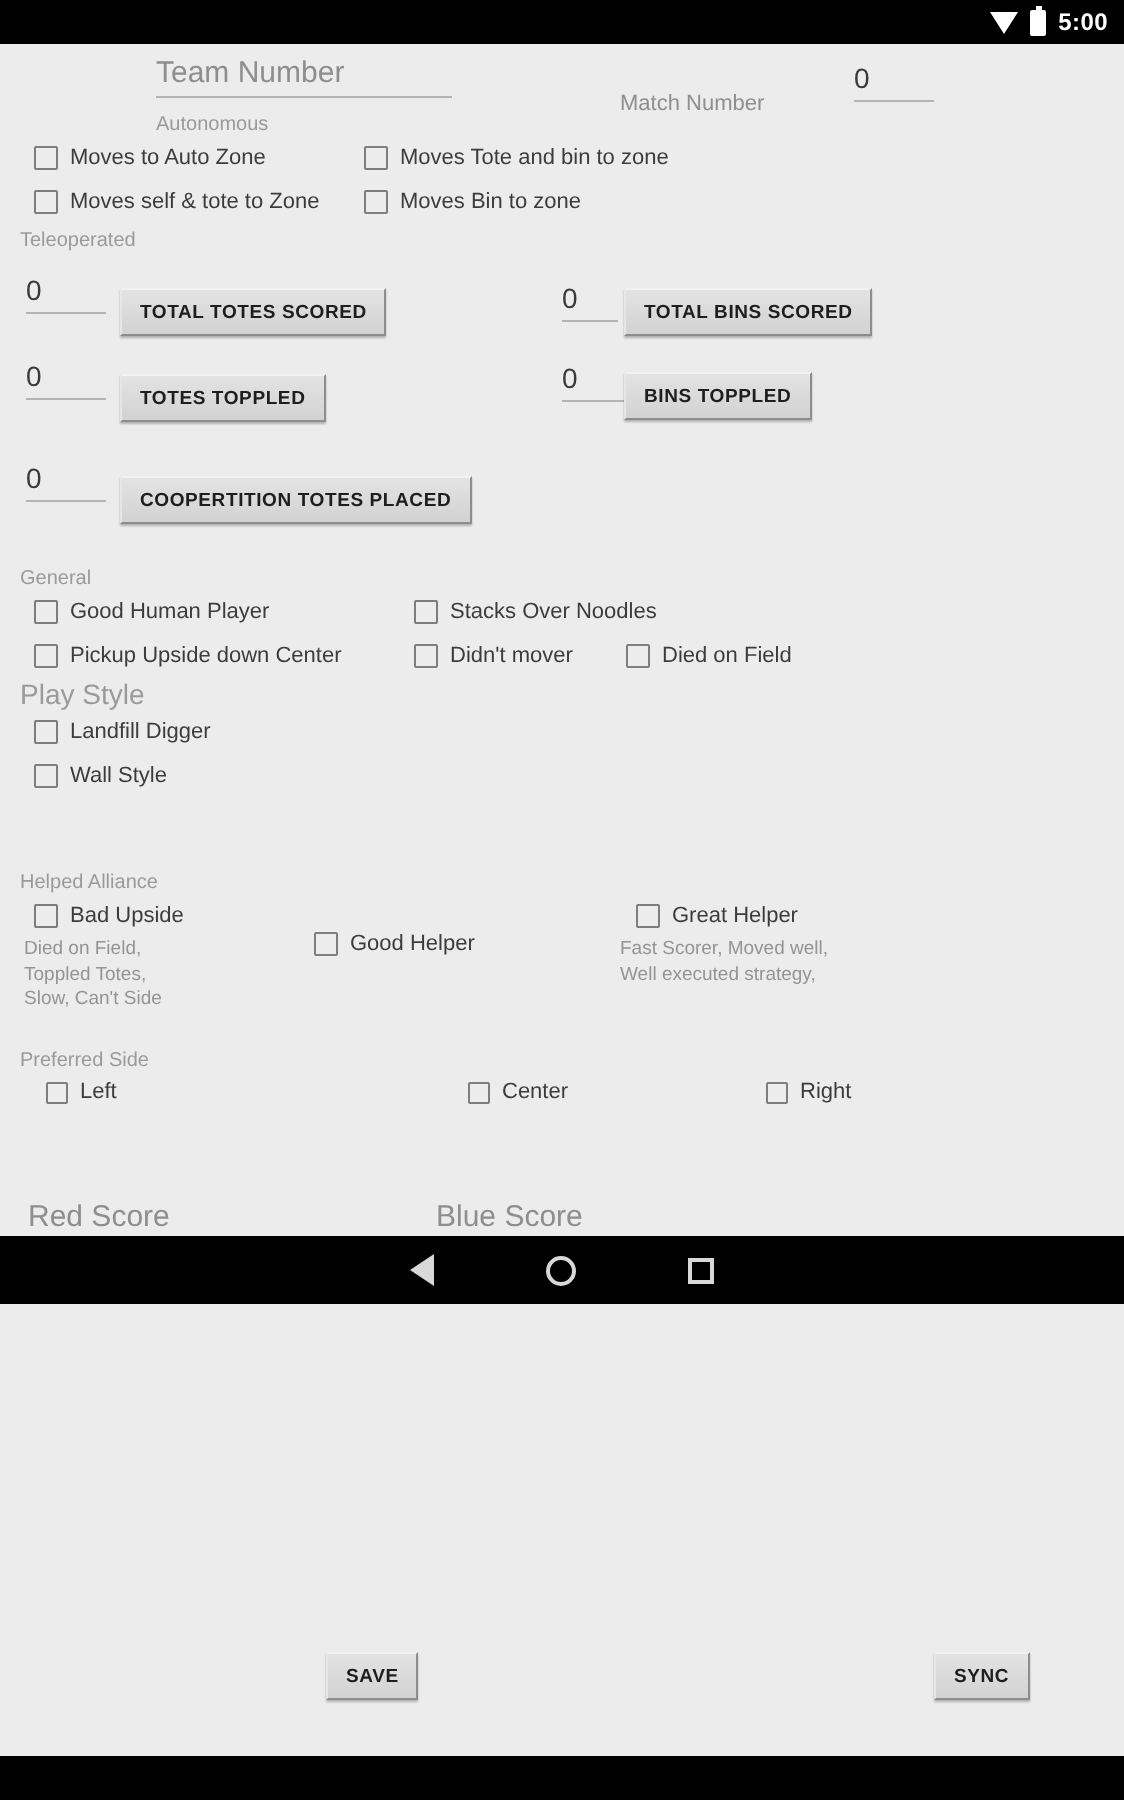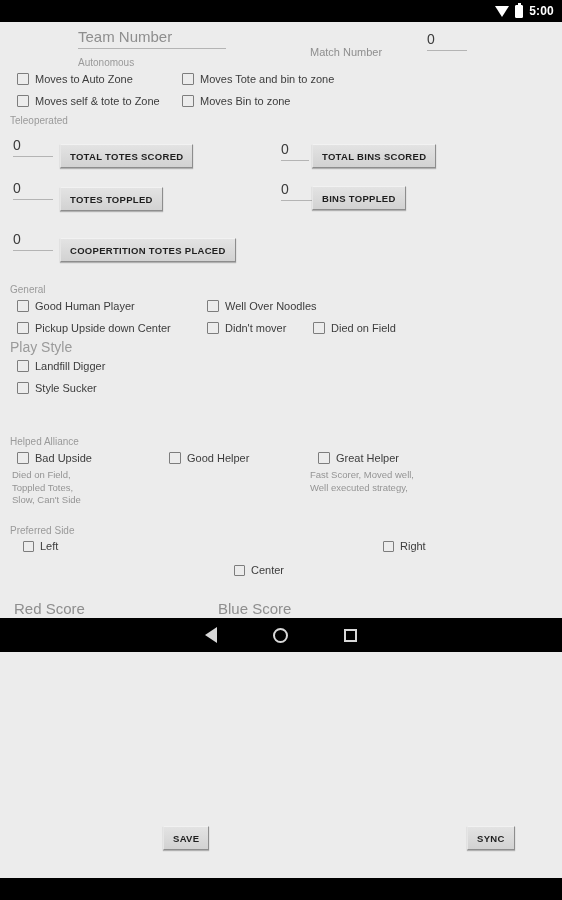--- a/index.html
+++ b/index.html
@@ -154,21 +154,21 @@
     <div class="btn" style="left:60px; top:216px;">COOPERTITION TOTES PLACED</div>
 
     <div class="sec-label" style="left:10px; top:262px;">General</div>
 
     <div class="cb" style="left:17px; top:278px;">
       <span class="box"></span>
       <span class="lbl">Good Human Player</span>
     </div>
     <div class="cb" style="left:207px; top:278px;">
       <span class="box"></span>
-      <span class="lbl">Well Over Noodles</span>
+      <span class="lbl">Stacks Over Noodles</span>
     </div>
     <div class="cb" style="left:17px; top:300px;">
       <span class="box"></span>
       <span class="lbl">Pickup Upside down Center</span>
     </div>
     <div class="cb" style="left:207px; top:300px;">
       <span class="box"></span>
       <span class="lbl">Didn't mover</span>
     </div>
     <div class="cb" style="left:313px; top:300px;">
@@ -177,52 +177,52 @@
     </div>
 
     <div class="sec-label big" style="left:10px; top:317px;">Play Style</div>
 
     <div class="cb" style="left:17px; top:338px;">
       <span class="box"></span>
       <span class="lbl">Landfill Digger</span>
     </div>
     <div class="cb" style="left:17px; top:360px;">
       <span class="box"></span>
-      <span class="lbl">Style Sucker</span>
+      <span class="lbl">Wall Style</span>
     </div>
 
     <div class="sec-label" style="left:10px; top:414px;">Helped Alliance</div>
 
     <div class="cb" style="left:17px; top:430px;">
       <span class="box"></span>
       <span class="lbl">Bad Upside</span>
     </div>
     <div class="desc" style="left:12px; top:447px;">Died on Field,
 Toppled Totes,
 Slow, Can't Side</div>
 
-    <div class="cb" style="left:157px; top:430px;margin-left:12px;">
+    <div class="cb" style="left:157px; top:444px;">
       <span class="box"></span>
       <span class="lbl">Good Helper</span>
     </div>
 
     <div class="cb" style="left:318px; top:430px;">
       <span class="box"></span>
       <span class="lbl">Great Helper</span>
     </div>
     <div class="desc" style="left:310px; top:447px;">Fast Scorer, Moved well,
 Well executed strategy,</div>
 
     <div class="sec-label" style="left:10px; top:503px;">Preferred Side</div>
 
     <div class="cb" style="left:23px; top:518px;">
       <span class="box sm"></span>
       <span class="lbl">Left</span>
     </div>
-    <div class="cb" style="left:234px; top:542px;">
+    <div class="cb" style="left:234px; top:518px;">
       <span class="box sm"></span>
       <span class="lbl">Center</span>
     </div>
     <div class="cb" style="left:383px; top:518px;">
       <span class="box sm"></span>
       <span class="lbl">Right</span>
     </div>
 
     <div class="field" style="left:14px; top:578px; width:66px;">
       <div class="ftext">Red Score</div>

